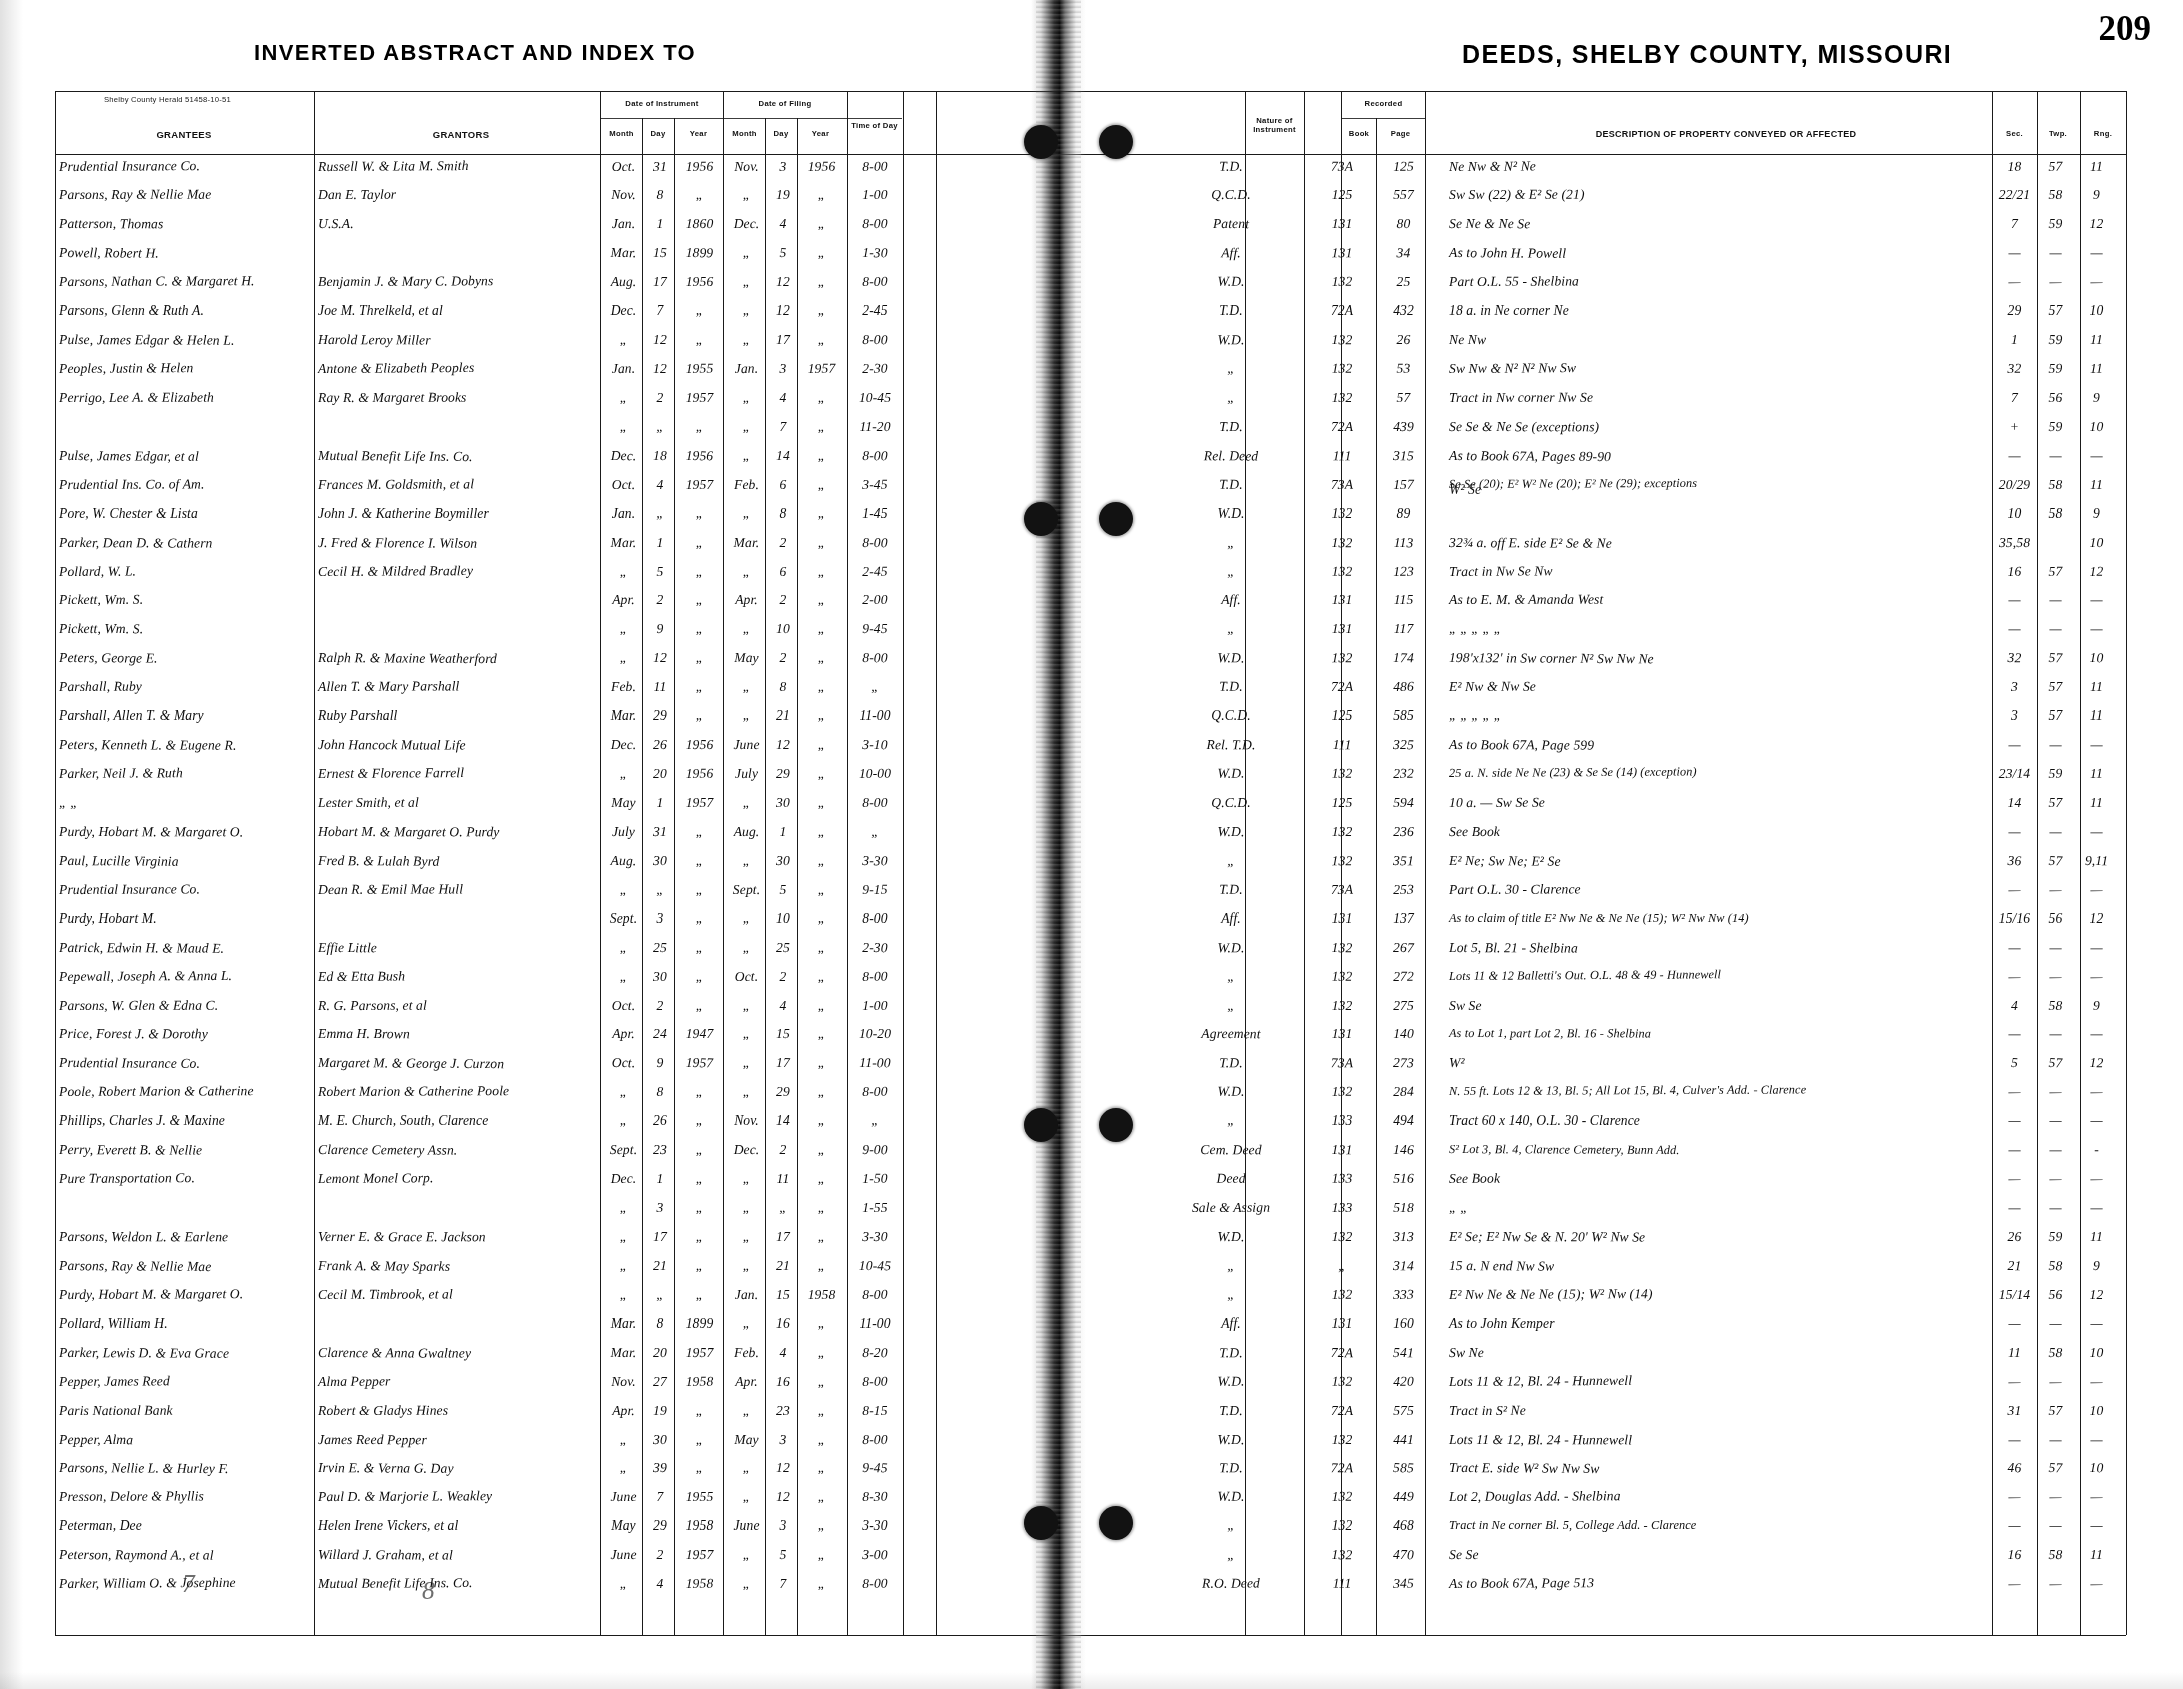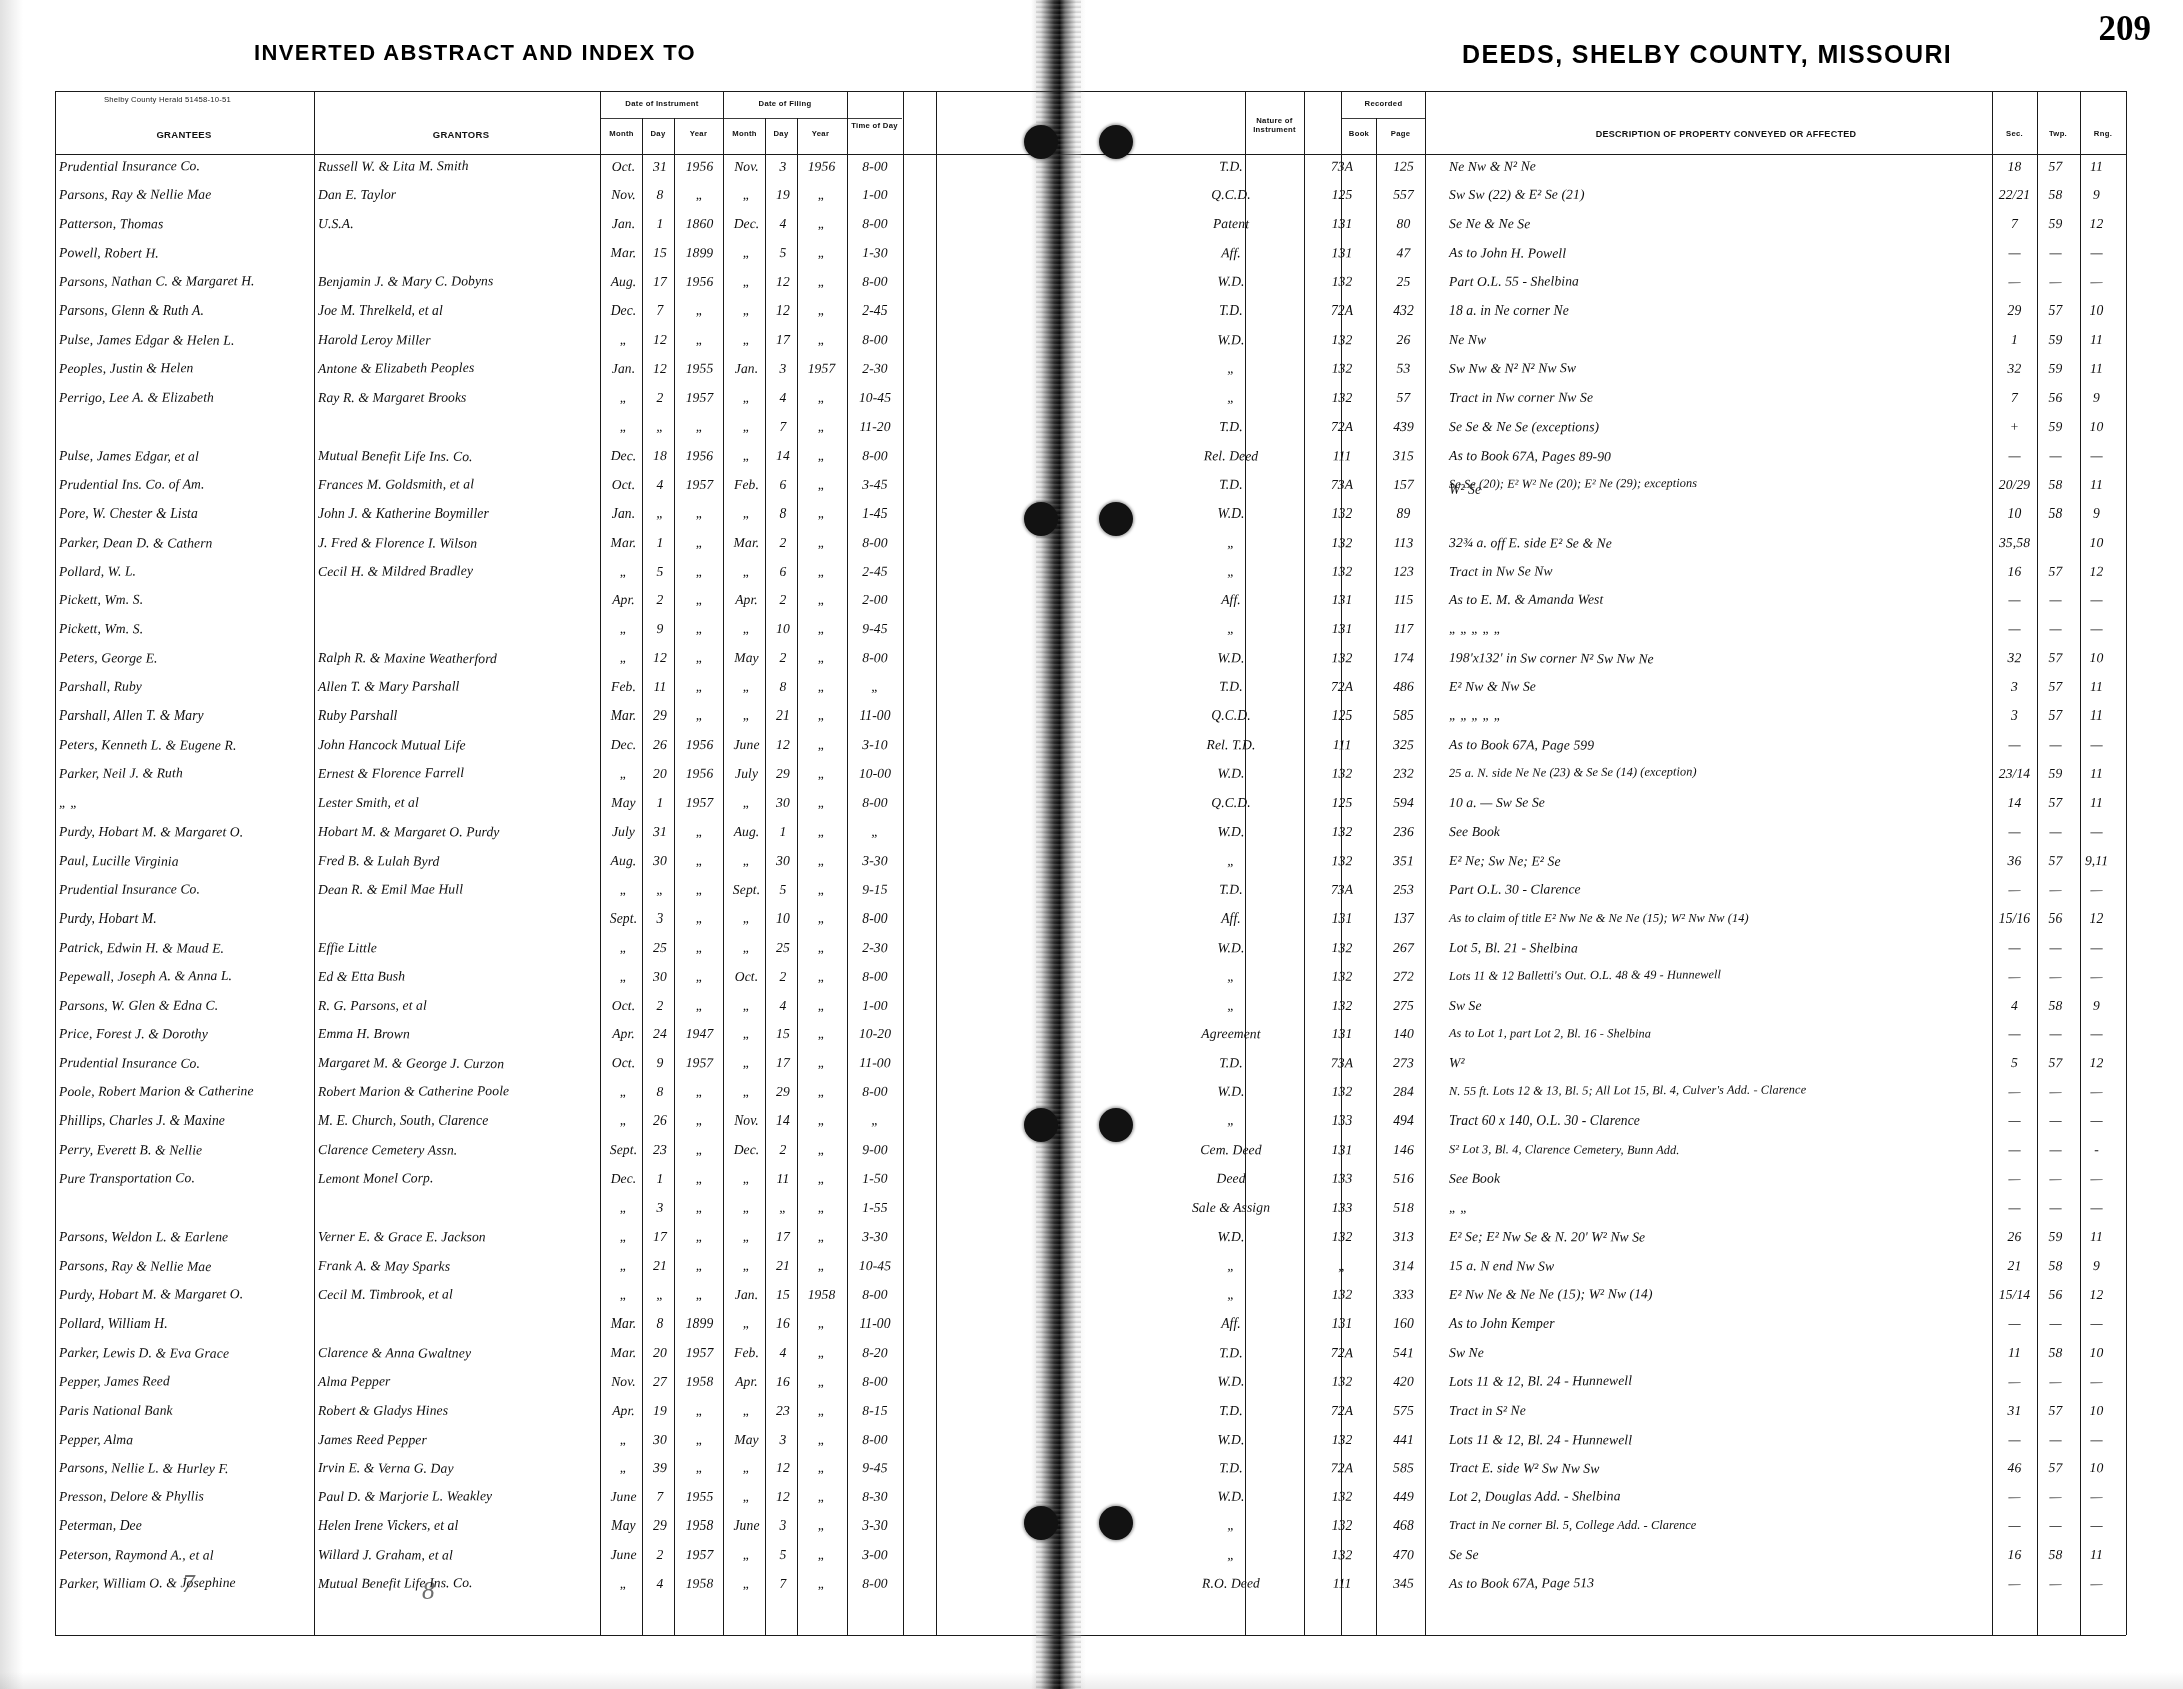--- a/index.html
+++ b/index.html
@@ -263,21 +263,21 @@
         <div class="hand c-grantee" style="top: 245px; transform: rotate(0.36deg);">Powell, Robert H.</div>
         <div class="hand c-im" style="top: 245px; transform: rotate(0.36deg);">Mar.</div>
         <div class="hand c-id" style="top: 245px; transform: rotate(0.36deg);">15</div>
         <div class="hand c-iy" style="top: 245px; transform: rotate(0.36deg);">1899</div>
         <div class="hand c-fm" style="top: 245px; transform: rotate(0.36deg);">„</div>
         <div class="hand c-fd" style="top: 245px; transform: rotate(0.36deg);">5</div>
         <div class="hand c-fy" style="top: 245px; transform: rotate(0.36deg);">„</div>
         <div class="hand c-time" style="top: 245px; transform: rotate(0.36deg);">1-30</div>
         <div class="hand c-nature" style="top: 245px; transform: rotate(0.36deg);">Aff.</div>
         <div class="hand c-book" style="top: 245px; transform: rotate(0.36deg);">131</div>
-        <div class="hand c-pg" style="top: 245px; transform: rotate(0.36deg);">47</div>
+        <div class="hand c-pg" style="top: 245px; transform: rotate(0.36deg);">34</div>
         <div class="hand c-desc" style="top: 245px; transform: rotate(0.36deg);">As to John H. Powell</div>
         <div class="hand c-sec" style="top: 245px; transform: rotate(0.36deg);">—</div>
         <div class="hand c-twp" style="top: 245px; transform: rotate(0.36deg);">—</div>
         <div class="hand c-rng" style="top: 245px; transform: rotate(0.36deg);">—</div>
       </div>
       <div style="position: absolute; left: 0px; top: 0px; width: 100%; height: 0.5px;">
         <div class="hand c-grantee" style="top: 274px; transform: rotate(-0.24deg);">Parsons, Nathan C. &amp; Margaret H.</div>
         <div class="hand c-grantor" style="top: 274px; transform: rotate(-0.24deg);">Benjamin J. &amp; Mary C. Dobyns</div>
         <div class="hand c-im" style="top: 274px; transform: rotate(-0.24deg);">Aug.</div>
         <div class="hand c-id" style="top: 274px; transform: rotate(-0.24deg);">17</div>

